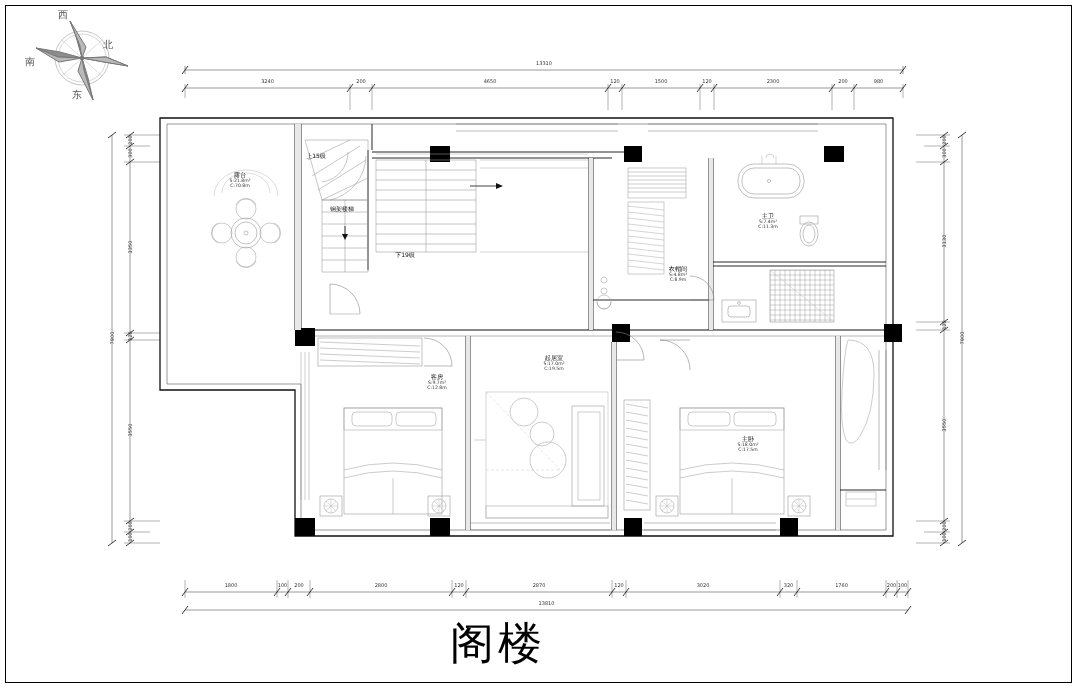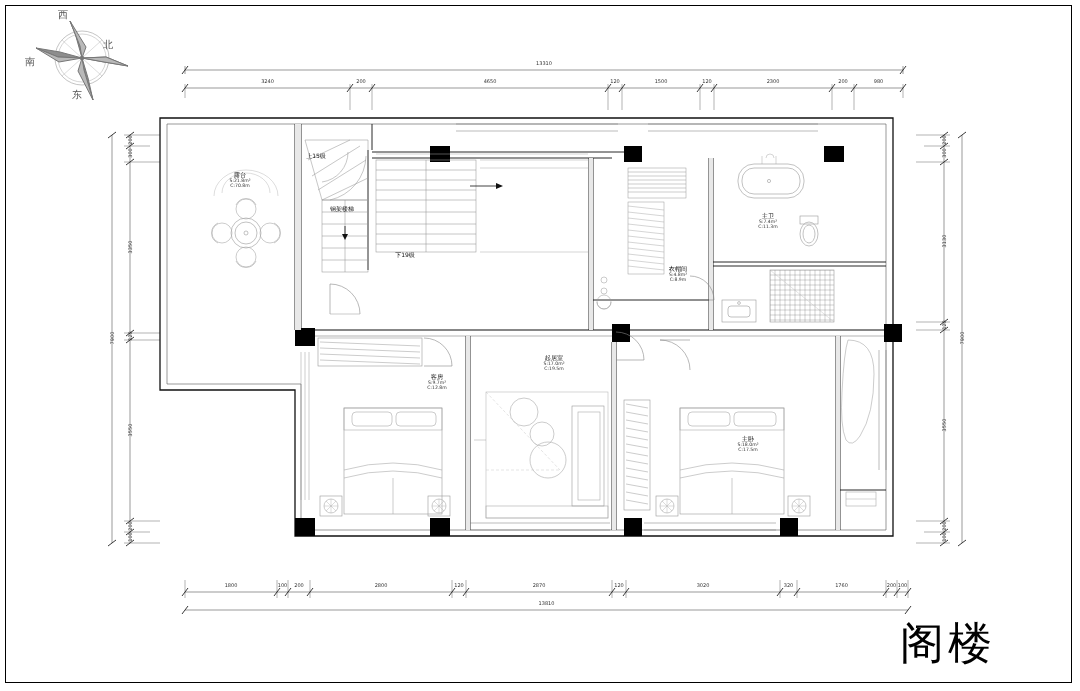--- a/index.html
+++ b/index.html
@@ -10,21 +10,21 @@
   svg{position:absolute;left:0;top:0;width:1080px;height:691px;}
   .lbl{position:absolute;text-align:center;line-height:1.15;white-space:nowrap;}
   .rname{font-size:6.2px;color:#111;}
   .rarea{font-size:4.6px;color:#333;}
   .dimtxt{position:absolute;font-size:5px;color:#333;white-space:nowrap;
           text-align:center;line-height:1;}
   .dimv{position:absolute;font-size:5px;color:#333;white-space:nowrap;
         transform-origin:center center;transform:rotate(-90deg);}
   .comp{position:absolute;font-size:10px;color:#555;}
   .stxt{position:absolute;font-size:6px;color:#111;white-space:nowrap;}
-  #title{position:absolute;left:0;top:614px;width:996px;text-align:right;
+  #title{position:absolute;left:0;top:614px;width:996px;text-align:center;
          font-size:44px;letter-spacing:4px;color:#000;font-family:"DejaVu Sans",sans-serif;}
 </style>
 </head>
 <body>
 
 <div id="sheet">
 
   <div class="bd"></div>
 
   <svg viewBox="0 0 1080 691">

